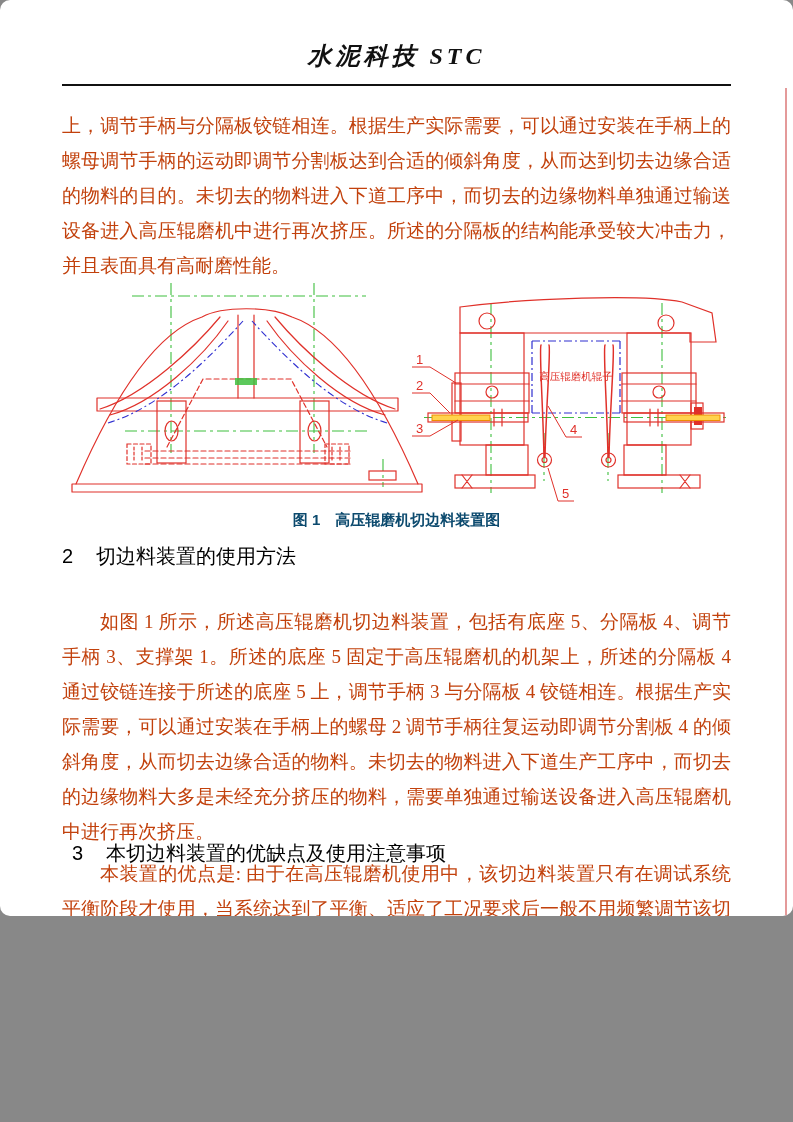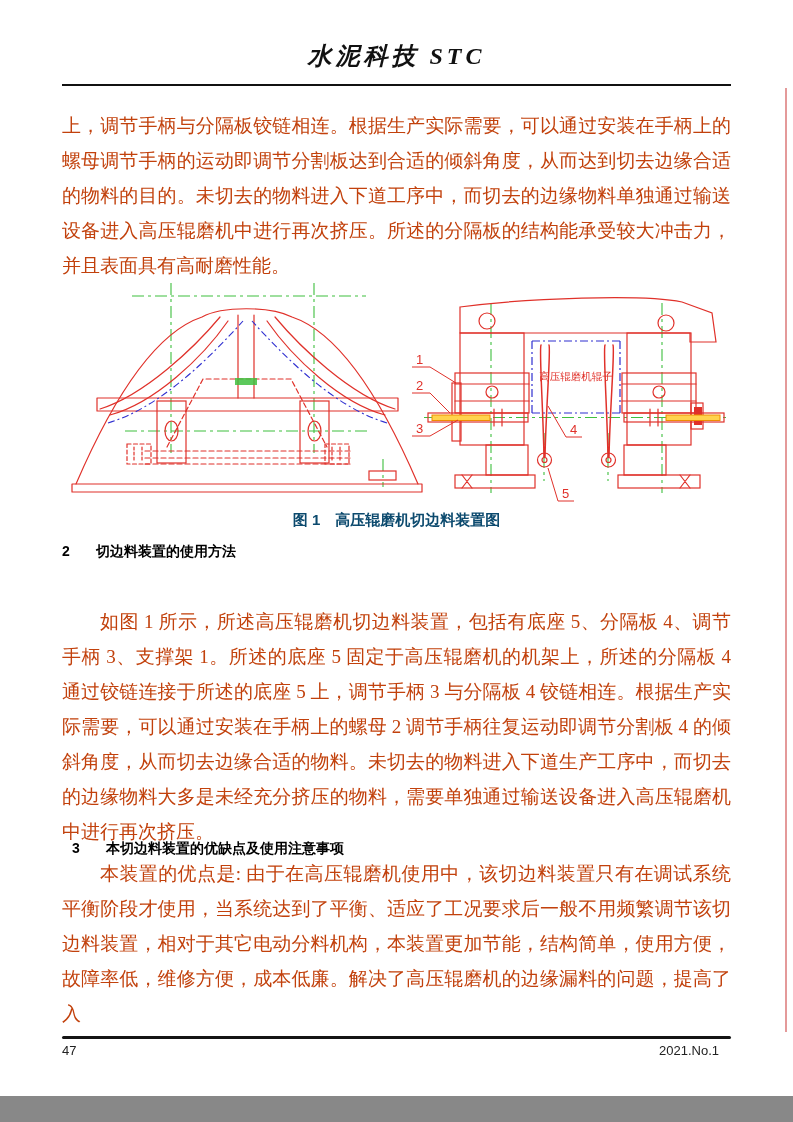--- a/index.html
+++ b/index.html
@@ -1,24 +1,25 @@
 <!DOCTYPE html>
 <html><head>
 <meta charset="utf-8">
 <style>
   * { margin:0; padding:0; box-sizing:border-box; }
   html,body { background:#888; }
   .page {
     position:relative;
-    width:793px; height:1096px;
+    width:793px; height:916px;
     margin:0 auto;
     background:#ffffff;
     font-family:"Liberation Serif","DejaVu Serif",serif;
     color:#1a1a1a;
     overflow:hidden;
+    border-radius:10px;
   }
   .journal-title {
     position:absolute; left:0; right:0; top:40px;
     text-align:center;
     font-size:24px; font-style:italic; font-weight:600;
     letter-spacing:4px; color:#111;
   }
   .header-rule {
     position:absolute; left:62px; width:669px; top:84px;
     height:2px; background:#111;
@@ -37,21 +38,21 @@
   .figure-wrap { position:absolute; left:66px; top:281px; width:660px; height:228px; }
   .figure-caption {
     position:absolute; left:62px; width:669px; top:511px;
     text-align:center;
     font-family:"Liberation Sans","DejaVu Sans",sans-serif;
     font-weight:bold; font-size:15px; color:#0c4a6e;
   }
   .section-heading {
     position:absolute; left:62px; width:669px;
     font-family:"Liberation Sans","DejaVu Sans",sans-serif;
-    font-weight:bold; font-size:14px; color:#000;
+    font-weight:normal; font-size:20px; color:#000;
   }
   .h2 { top:543px; }
   .h3 { top:840px;margin-left:10px; }
   .section-heading .num { display:inline-block; min-width:34px; }
   .footer-rule {
     position:absolute; left:62px; width:669px; top:1036px;
     height:3px; background:#141414; border-radius:2px;
   }
   .footer-row {
     position:absolute; left:62px; width:669px; top:1043px;

